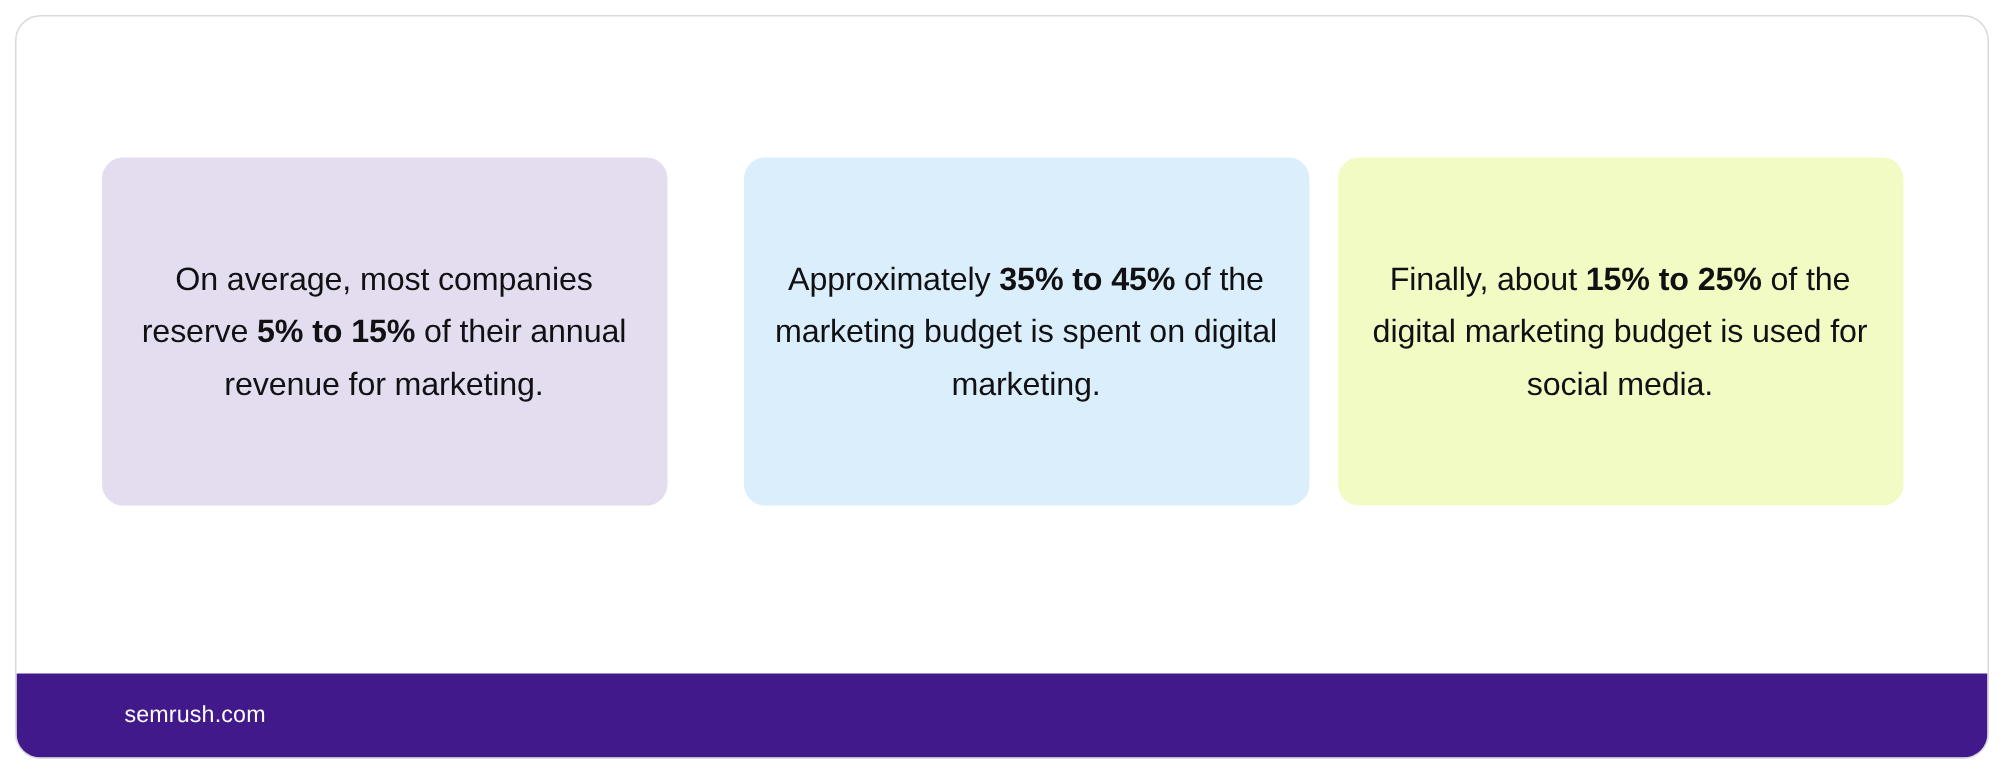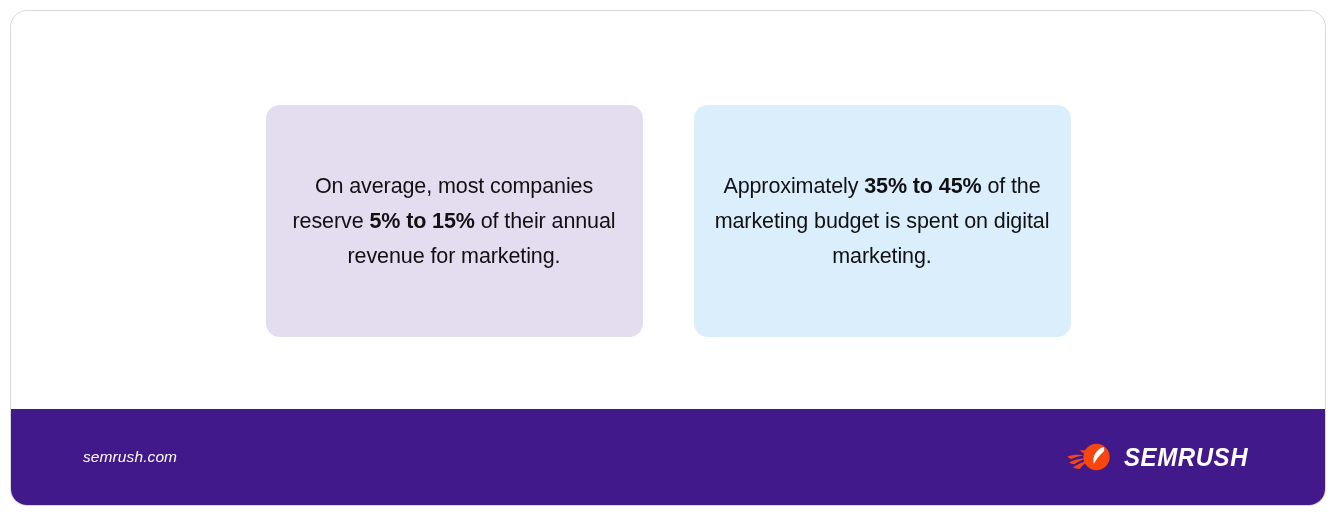--- a/index.html
+++ b/index.html
@@ -66,28 +66,27 @@
 
   .stat-card .card-text b {
     font-weight: 700;
   }
 
   .footer-bar {
     position: absolute;
     left: 0;
     right: 0;
     bottom: 0;
-    height: 96px;
+    height: 56px;
     background: #42198a;
     display: flex;
     align-items: center;
     justify-content: space-between;
     padding: 0 72px 0 72px;
     box-sizing: border-box;
-    font-style: italic;
   }
 
   .footer-url {
     color: #ffffff;
     font-size: 15.5px;
     letter-spacing: 0.1px;
     font-weight: 400;
   }
 
   .brand-logo {
@@ -120,36 +119,26 @@
   <div class="cards-area">
 
     <div class="stat-card" style="background: rgb(228, 220, 239);">
       <div class="card-text"><span>On average, most companies reserve </span><b>5% to 15%</b><span> of their annual revenue for marketing.</span></div>
     </div>
 
     <div class="stat-card" style="background: rgb(219, 238, 251); margin-left: 32px;">
       <div class="card-text"><span>Approximately </span><b>35% to 45%</b><span> of the marketing budget is spent on digital marketing.</span></div>
     </div>
 
+    <div class="stat-card" style="background: rgb(242, 251, 196);">
+      <div class="card-text"><span>Finally, about </span><b>15% to 25%</b><span> of the digital marketing budget is used for social media.</span></div>
+    </div>
 
   </div>
 
   <div class="footer-bar" style="background: rgb(66, 25, 138);">
 
     <span class="footer-url">semrush.com</span>
 
-    <div class="brand-logo">
-      <svg class="brand-mark" viewBox="0 0 44 30">
-        <g>
-          <path d="M0.5 14.6 C5.5 12.6 11.5 12.2 16.5 13.2 C12.5 14.0 8.0 15.3 4.6 16.9 C2.6 16.5 1.2 15.7 0.5 14.6 Z" fill="#f7470f"></path>
-          <path d="M2.2 20.6 C7.0 17.9 13.0 16.5 18.6 16.6 C14.8 18.0 10.6 20.0 7.4 22.3 C5.2 22.1 3.4 21.6 2.2 20.6 Z" fill="#f7470f"></path>
-          <path d="M6.0 25.6 C10.2 22.3 15.6 19.9 21.0 19.0 C18.0 21.3 14.8 24.2 12.6 26.9 C10.2 26.9 7.8 26.5 6.0 25.6 Z" fill="#f7470f"></path>
-          <path d="M13.0 8.4 C17.0 8.0 21.4 8.6 24.6 9.9 C21.6 9.9 18.4 10.2 15.6 10.7 C14.6 9.9 13.7 9.1 13.0 8.4 Z" fill="#f7470f"></path>
-        </g>
-        <circle cx="29.5" cy="15" r="13.2" fill="#f7470f"></circle>
-        <path d="M36.6 4.9 C33.0 6.0 30.0 8.4 28.2 11.5 C26.4 14.7 25.9 18.4 26.8 22.0 C29.0 18.0 32.4 13.3 36.6 9.6 C37.5 8.0 37.4 6.2 36.6 4.9 Z" fill="#ffffff"></path>
-      </svg>
-      <span class="brand-word">SEMRUSH</span>
-    </div>
 
   </div>
 
 </div>
 
 </body></html>

